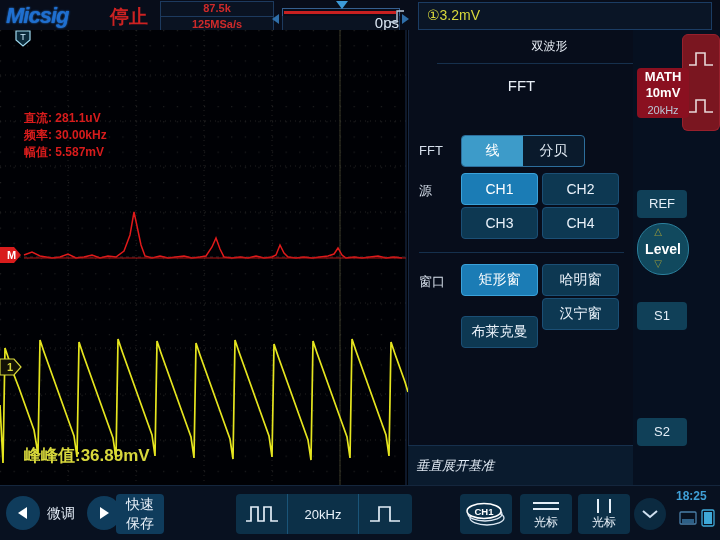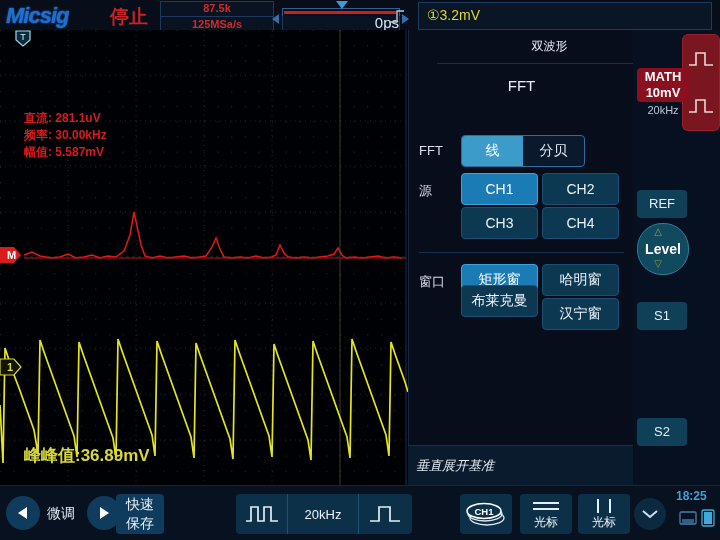--- a/index.html
+++ b/index.html
@@ -75,21 +75,21 @@
   .divider{position:absolute;left:10px;width:205px;height:1px;background:#15304d;}
   .menu-bottom{position:absolute;left:408px;top:445px;width:225px;height:40px;
                background:#0a1b2e;border-top:1px solid #16304d;}
 
   
   .side{position:absolute;left:633px;top:30px;width:87px;height:455px;background:#061020;}
   .pulsebtn{position:absolute;left:49px;width:36px;height:48px;background:#7a1620;
             border:1px solid #97202c;display:flex;align-items:center;justify-content:center;}
   .pulsebtn.t{top:4px;border-radius:6px 6px 0 0;}
   .pulsebtn.b{top:52px;border-radius:0 0 6px 6px;border-top:none;}
-  .mathbtn{position:absolute;left:4px;top:38px;width:52px;height:34px;background:#8a1020;
+  .mathbtn{position:absolute;left:4px;top:38px;width:52px;height:50px;background:#8a1020;
            border-radius:4px;text-align:center;color:#fff;font-size:13px;font-weight:bold;
            line-height:16px;padding-top:1px;box-sizing:border-box;}
   .mathfreq{position:absolute;left:4px;top:74px;width:52px;text-align:center;
             font-size:11px;color:#b9c6d6;}
   .sidebtn{position:absolute;left:4px;width:50px;height:28px;background:#104058;
            border-radius:4px;text-align:center;line-height:28px;font-size:13px;color:#e4eef7;}
   .levelbtn{position:absolute;left:4px;top:138px;width:50px;height:50px;border-radius:25px;
             background:#11495e;border:1px solid #2b7f9c;text-align:center;line-height:50px;
             font-size:14px;color:#ffffff;font-weight:bold;}
   .levchev{position:absolute;left:0;width:50px;text-align:center;font-size:10px;color:#9a9a3a;}
@@ -240,21 +240,21 @@
     <div class="btn sel" style="left:52px;top:143px;width:75px;height:30px;">CH1</div>
     <div class="btn" style="left:133px;top:143px;width:75px;height:30px;">CH2</div>
     <div class="btn" style="left:52px;top:177px;width:75px;height:30px;">CH3</div>
     <div class="btn" style="left:133px;top:177px;width:75px;height:30px;">CH4</div>
 
     <div class="divider" style="top:222px;"></div>
 
     <div class="row-lbl" style="left:10px;top:243px;">窗口</div>
     <div class="btn sel" style="left:52px;top:234px;width:75px;height:30px;">矩形窗</div>
     <div class="btn" style="left:133px;top:234px;width:75px;height:30px;">哈明窗</div>
-    <div class="btn" style="left:52px;top:255px;width:75px;height:30px;">布莱克曼</div>
+    <div class="btn" style="left:52px;top:286px;width:75px;height:30px;">布莱克曼</div>
     <div class="btn" style="left:133px;top:268px;width:75px;height:30px;">汉宁窗</div>
   </div>
 
   <div class="menu-bottom">
     <div style="position:absolute;left:8px;top:11px;font-size:13px;color:#e2ebf5;font-style:italic;">垂直展开基准</div>
   </div>
 
   <div class="side">
     <div class="pulsebtn t">
       <svg width="26" height="20" viewBox="0 0 26 20">

